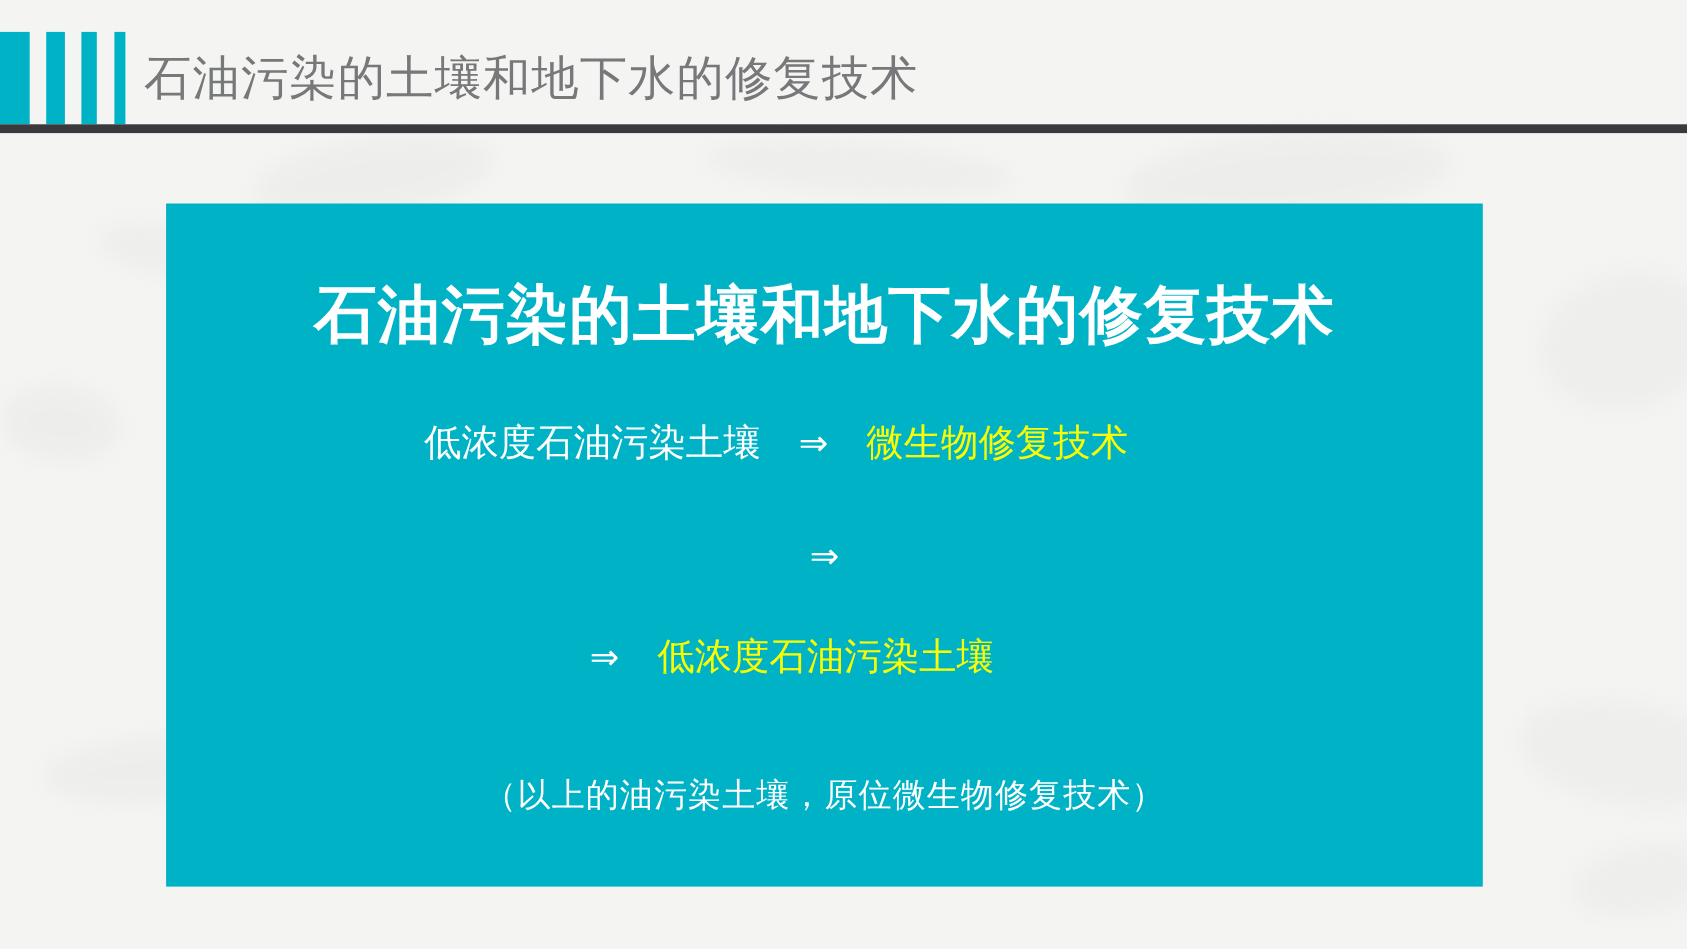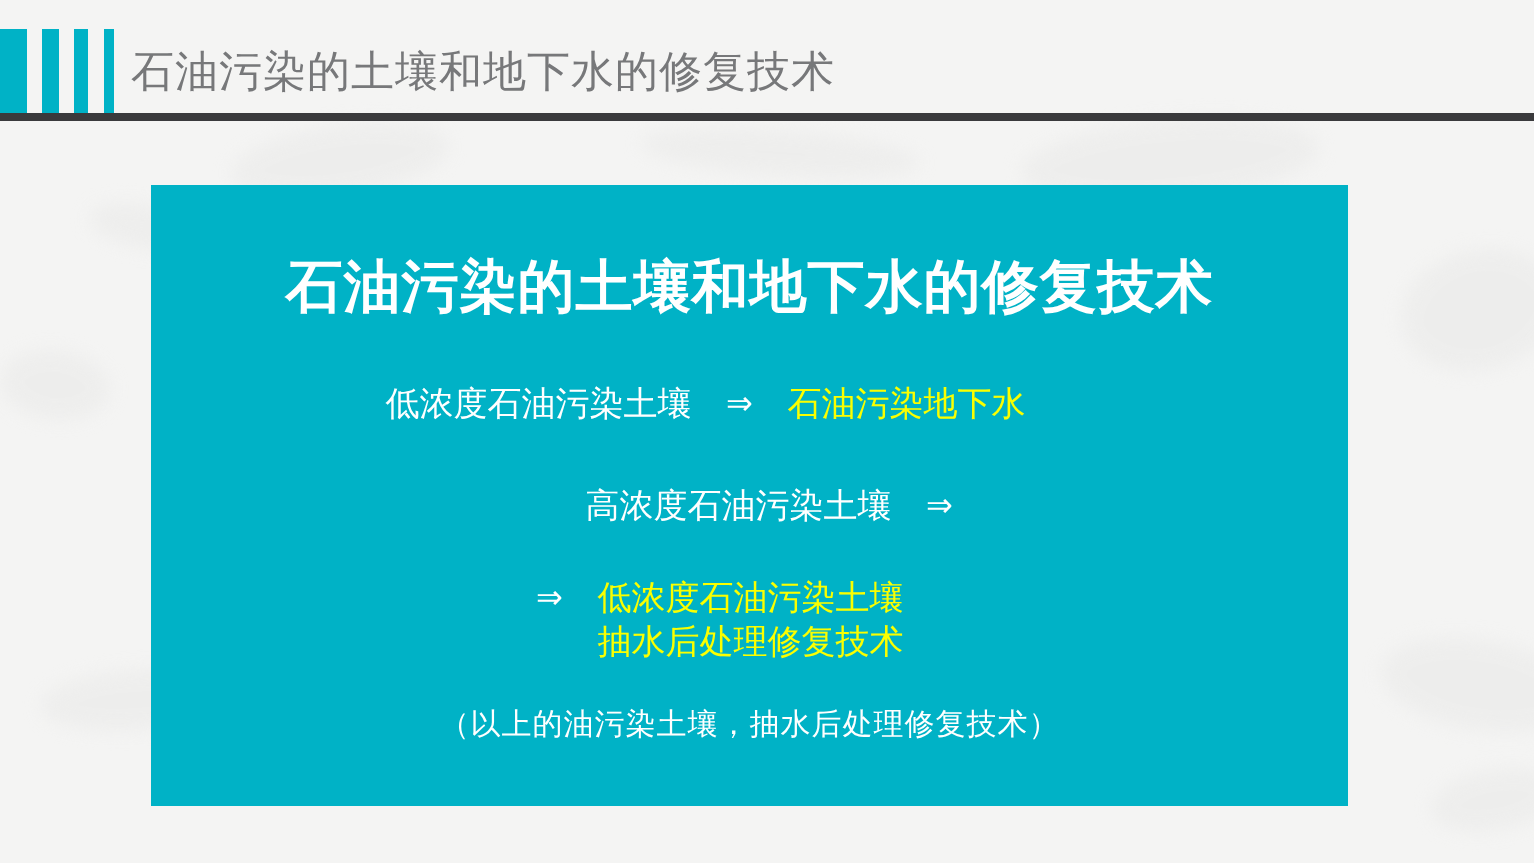--- a/index.html
+++ b/index.html
@@ -193,33 +193,31 @@
 <div id="content-panel">
 
   <div id="panel-heading">石油污染的土壤和地下水的修复技术</div>
 
   <div id="rows">
 
     <div class="row" id="row-1">
       <div class="row-term">低浓度石油污染土壤</div>
       <div class="row-arrow">⇒</div>
       <div class="row-result">
-        <span class="result-line">石油污染地下水</span>
+        <span class="result-line">微生物修复技术</span>
       </div>
     </div>
 
     <div class="row" id="row-2">
-      <div class="row-term">高浓度石油污染土壤</div>
       <div class="row-arrow">⇒</div>
     </div>
 
     <div class="row" id="row-3">
       <div class="row-arrow">⇒</div>
       <div class="row-result">
         <span class="result-line">低浓度石油污染土壤</span>
-        <span class="result-line">抽水后处理修复技术</span>
       </div>
     </div>
 
   </div>
 
-  <div id="panel-note">（以上的油污染土壤，抽水后处理修复技术）</div>
+  <div id="panel-note">（以上的油污染土壤，原位微生物修复技术）</div>
 </div>
 
 </body></html>

